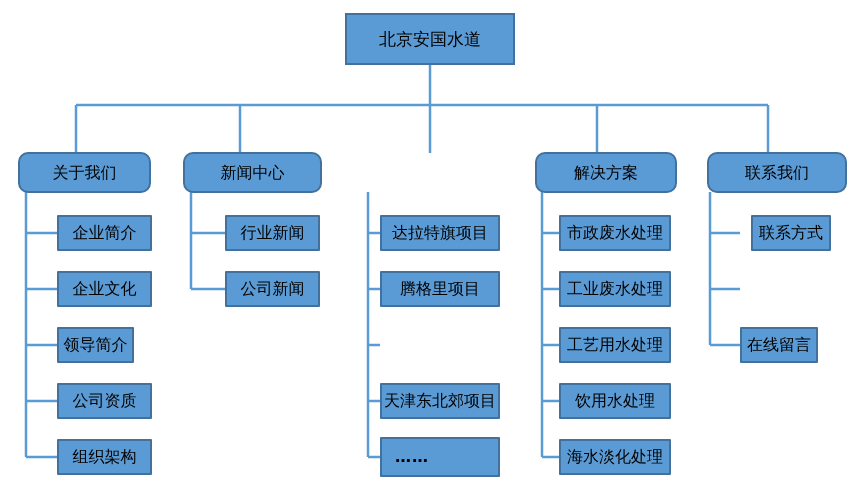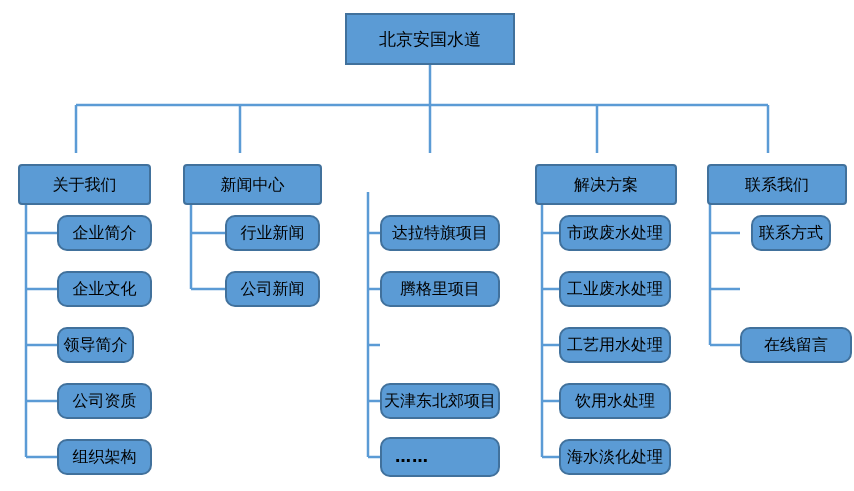--- a/index.html
+++ b/index.html
@@ -16,29 +16,29 @@
     background:var(--bg);
     font-family:"DejaVu Sans","Liberation Sans",sans-serif;
     overflow:hidden;
   }
   .connectors{position:absolute;left:0;top:0;width:854px;height:491px;}
   .connectors path{stroke:var(--line);stroke-width:2.5;fill:none;}
   .node{
     position:absolute;box-sizing:border-box;
     background:var(--fill);
     border:2px solid var(--stroke);
-    border-radius:10px;
+    border-radius:1px;
     display:flex;align-items:center;justify-content:center;
     color:var(--text);
     font-size:16px;
     line-height:1.1;
     white-space:nowrap;
   }
   .root{font-size:17px;border-radius:0;}
-  .header{border-radius:4px;margin-top:12px;}
+  .header{border-radius:10px;}
   .dots{justify-content:flex-start;padding-left:13px;font-weight:bold;letter-spacing:1px;}
 </style>
 </head>
 <body>
 
 <div class="canvas">
 
   <svg class="connectors" viewBox="0 0 854 491" xmlns="http://www.w3.org/2000/svg">
 
     <path d="M430 65 V153"></path>
@@ -100,15 +100,15 @@
   <div class="node" style="left:380px;top:383px;width:120px;height:36px">天津东北郊项目</div>
   <div class="node dots" style="left:380px;top:437px;width:120px;height:40px">……</div>
 
   <div class="node" style="left:559px;top:215px;width:112px;height:36px">市政废水处理</div>
   <div class="node" style="left:559px;top:271px;width:112px;height:36px">工业废水处理</div>
   <div class="node" style="left:559px;top:383px;width:112px;height:36px">饮用水处理</div>
   <div class="node" style="left:559px;top:327px;width:112px;height:36px">工艺用水处理</div>
   <div class="node" style="left:559px;top:439px;width:112px;height:36px">海水淡化处理</div>
 
   <div class="node" style="left:751px;top:215px;width:80px;height:36px">联系方式</div>
-  <div class="node" style="left:740px;top:327px;width:112px;height:36px">在线留言</div>
+  <div class="node" style="left:740px;top:327px;width:78px;height:36px">在线留言</div>
 
 </div>
 
 </body></html>

